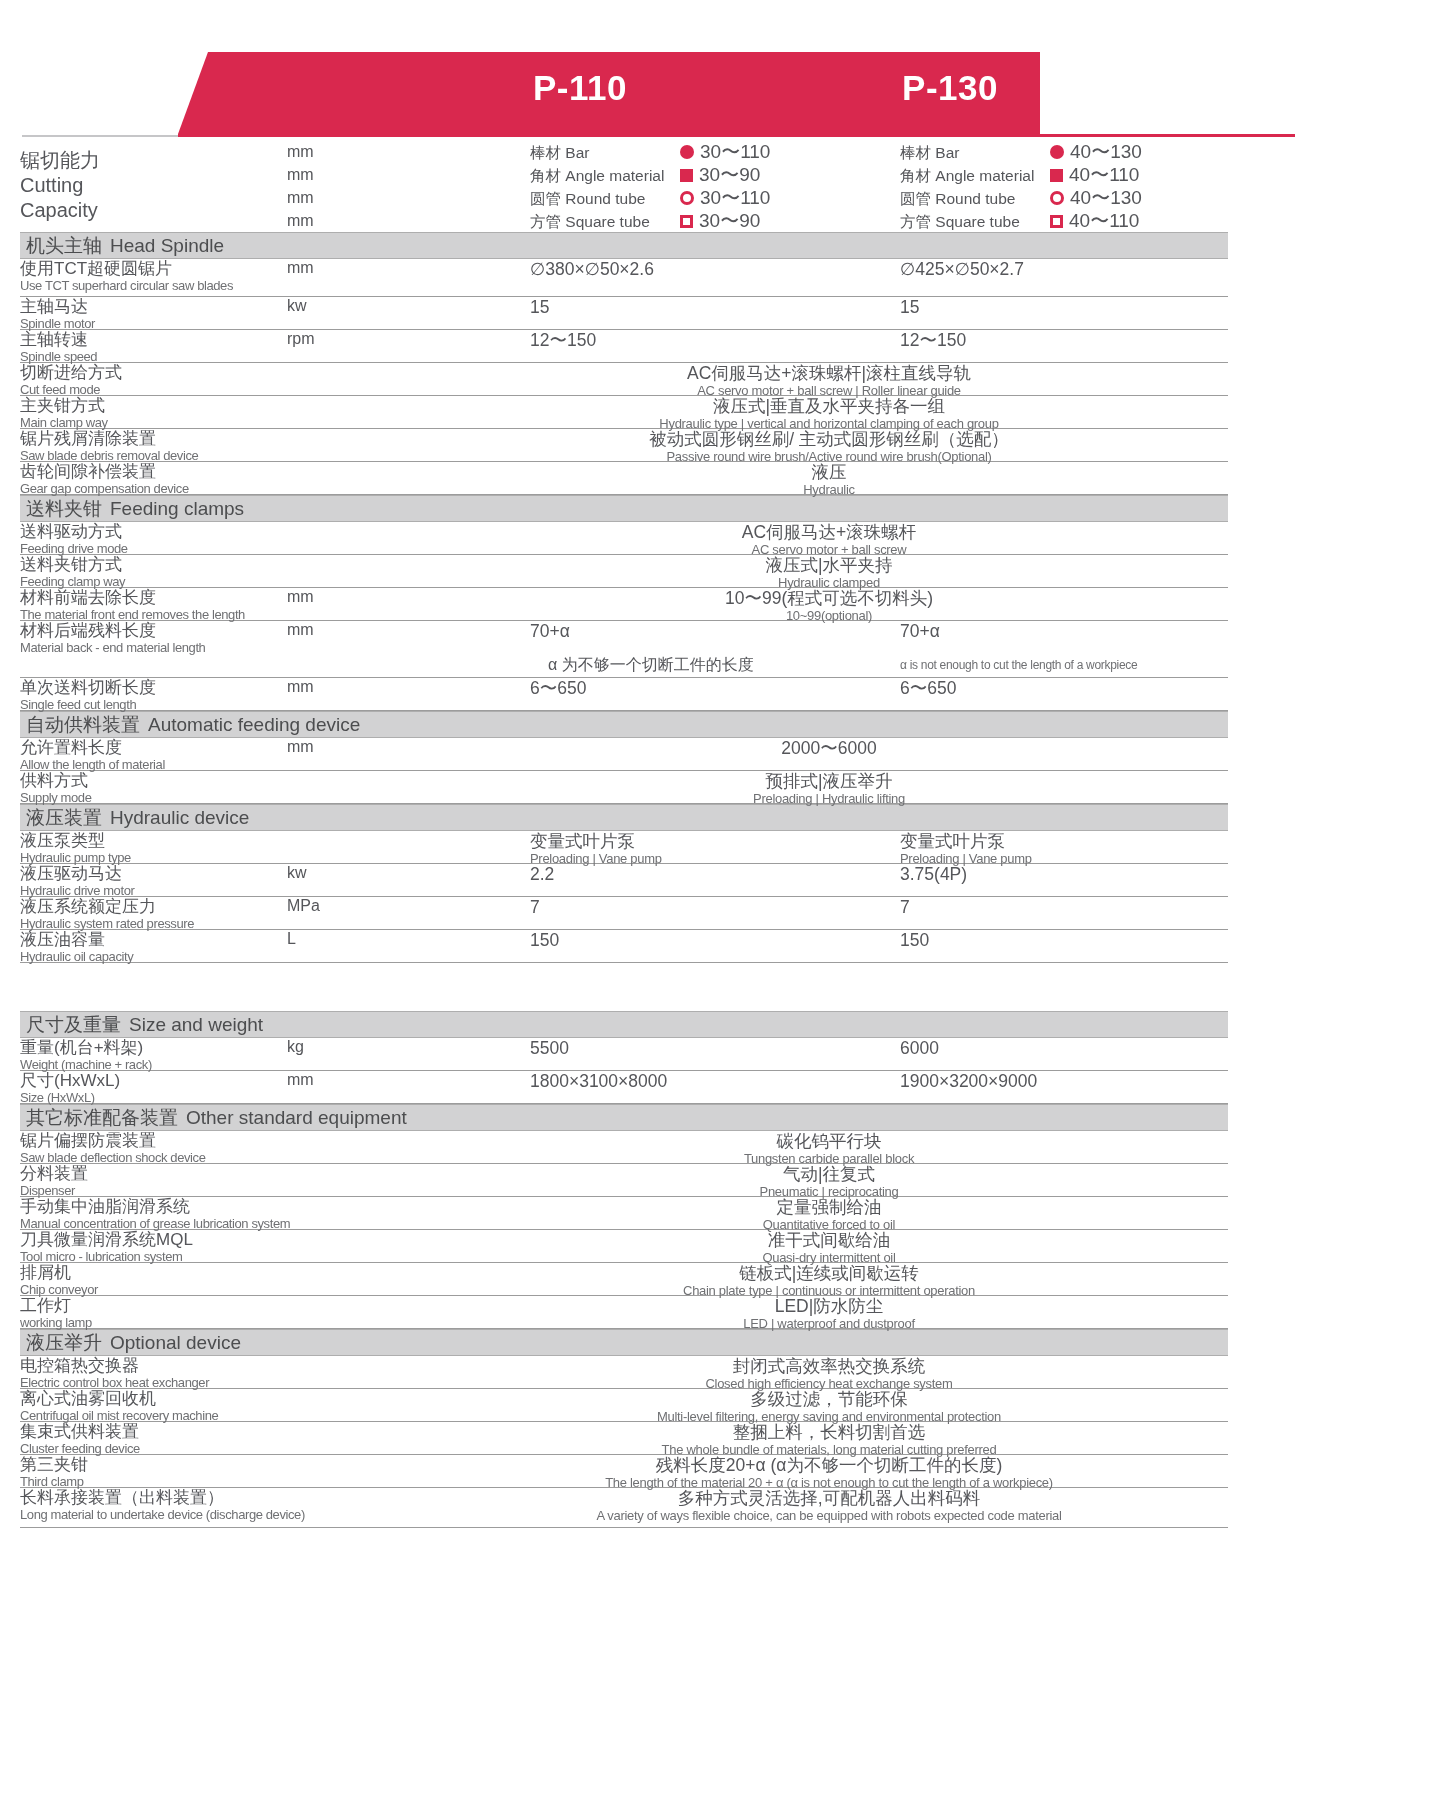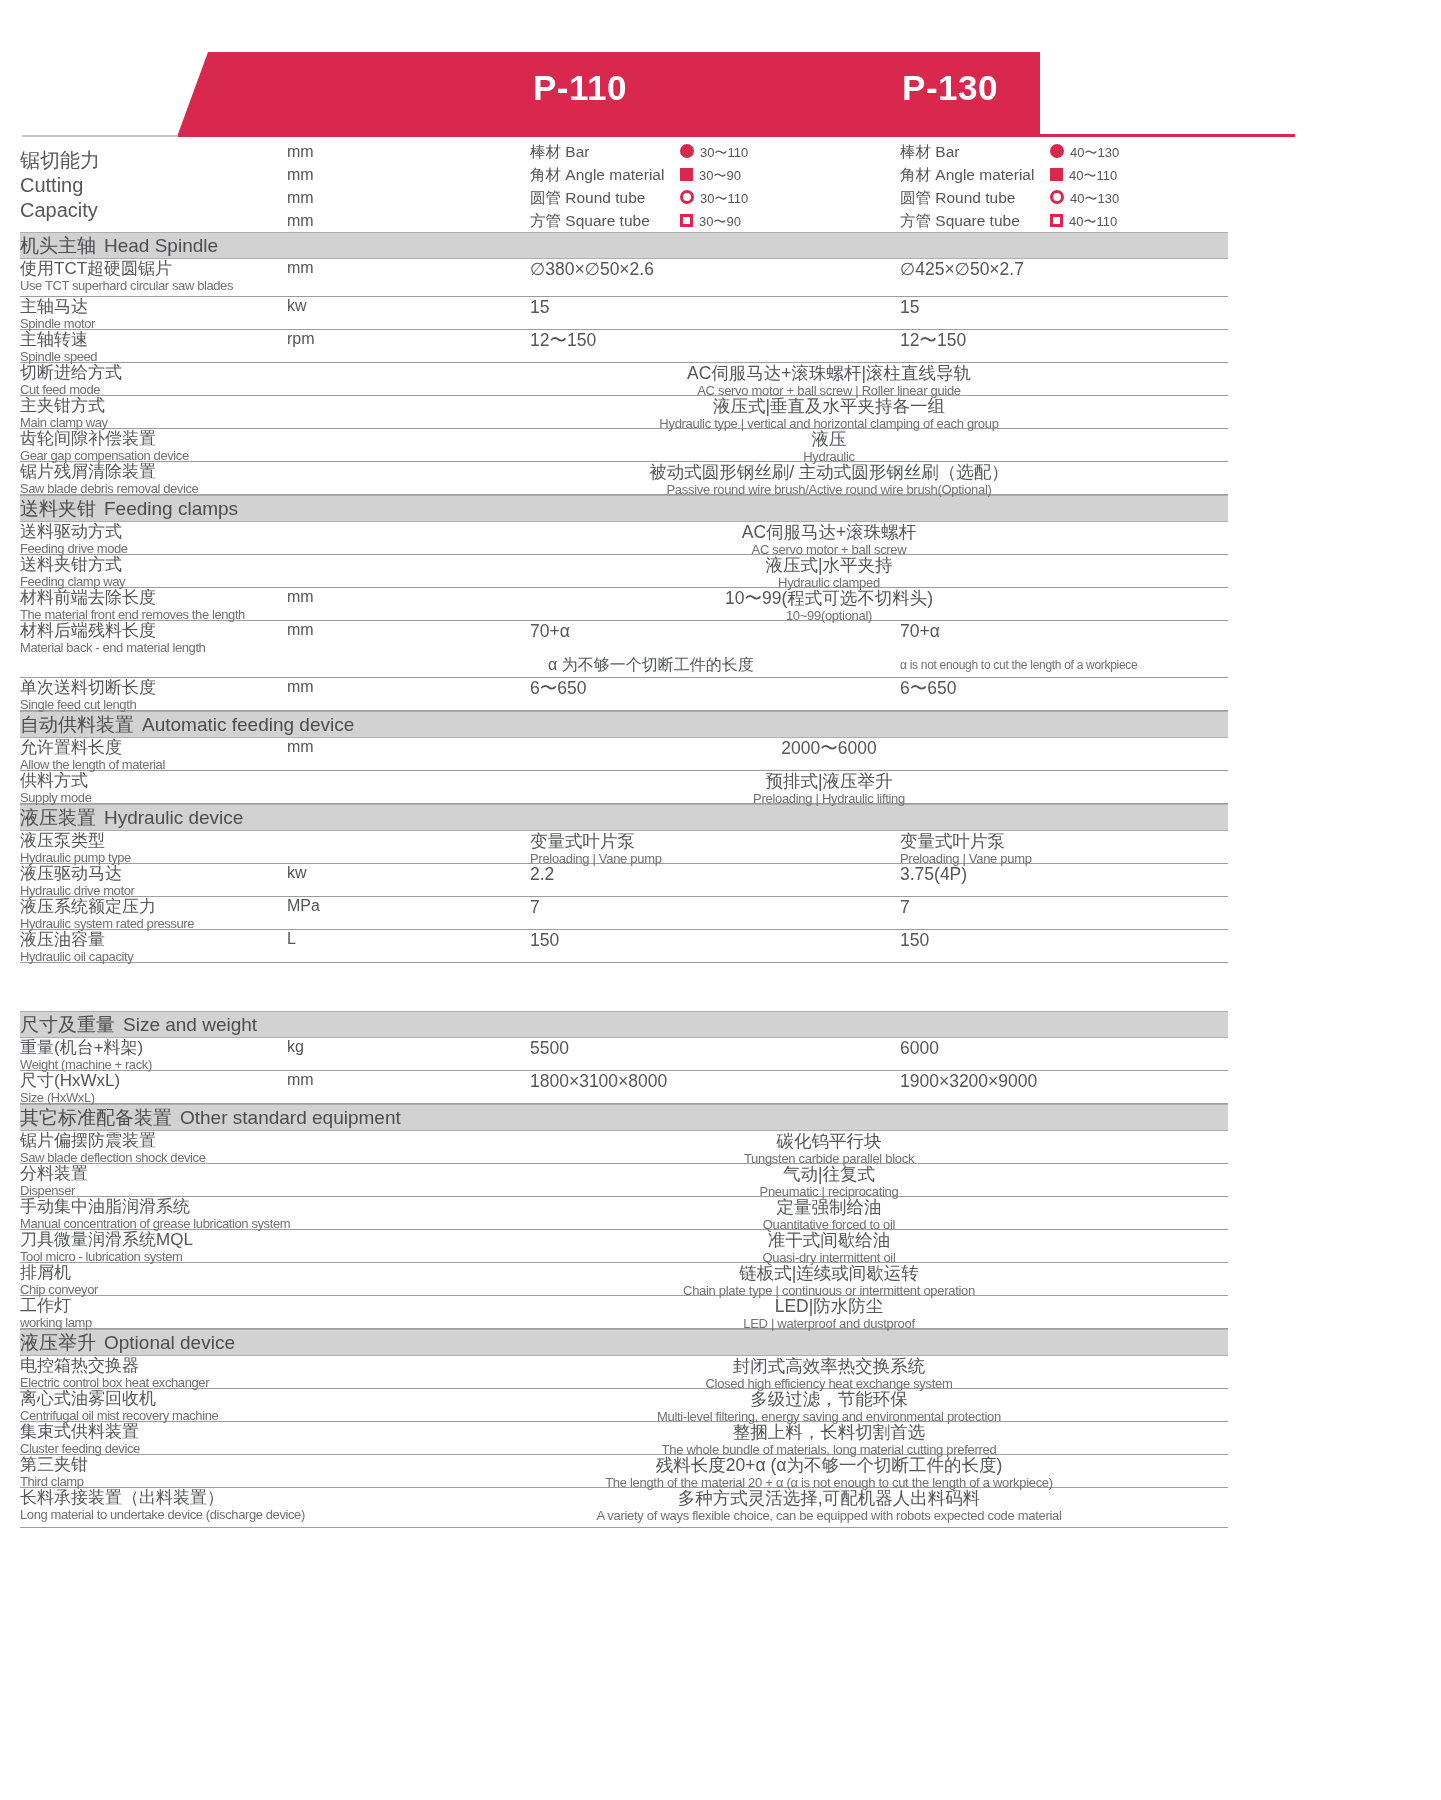--- a/index.html
+++ b/index.html
@@ -33,25 +33,25 @@
   .cap-u{height:23px;font-size:16px;line-height:23px;color:var(--txt);}
   .cap-col{width:370px;}
   .cap-col:last-child{width:328px;}
   .cap-line{height:23px;line-height:23px;white-space:nowrap;}
   .mat{display:inline-block;width:150px;font-size:15.5px;color:var(--txt);}
   .sym{display:inline-block;vertical-align:-1px;margin-right:6px;}
   .circle-filled{width:14px;height:14px;background:var(--red);border-radius:50%;}
   .square-filled{width:13px;height:13px;background:var(--red);}
   .circle-outline{width:14px;height:14px;border:3.5px solid var(--red);border-radius:50%;}
   .square-outline{width:13px;height:13px;border:3.5px solid var(--red);}
-  .num{font-size:13px;color:var(--txt);}
+  .num{font-size:19px;color:var(--txt);}
 
   
   .sec-head{height:27px;background:var(--headbg);border-top:1px solid var(--headline);border-bottom:1px solid var(--headline);
-            display:flex;align-items:center;font-size:19px;color:#4c4d4f;}
+            display:flex;align-items:center;padding-left:6px;font-size:19px;color:#4c4d4f;}
   .sec-head .ten{margin-left:8px;}
 
   
   .row{display:flex;align-items:flex-start;height:33px;border-bottom:1px solid var(--line);}
   .c-label{width:267px;line-height:1.05;}
   .lz{font-size:17px;color:var(--txt);line-height:1.15;white-space:nowrap;}
   .le{font-size:13px;color:var(--txt2);letter-spacing:-0.4px;white-space:nowrap;}
   .c-unit{width:243px;font-size:16px;color:var(--txt);}
   .c-val{flex:1;display:flex;}
   .c-val.span{display:block;padding-right:100px;text-align:center;}
@@ -176,40 +176,40 @@
               <div class="le">Main clamp way</div>
             </div>
             <div class="c-unit"></div>
             <div class="c-val span">
               <div class="ln vzh">液压式|垂直及水平夹持各一组</div>
               <div class="ln ven">Hydraulic type | vertical and horizontal clamping of each group</div>
             </div>
           </div>
           <div class="row">
             <div class="c-label">
+              <div class="lz">锯片残屑清除装置</div>
+              <div class="le">Saw blade debris removal device</div>
+            </div>
+            <div class="c-unit"></div>
+            <div class="c-val span">
+              <div class="ln vzh">被动式圆形钢丝刷/ 主动式圆形钢丝刷（选配）</div>
+              <div class="ln ven">Passive round wire brush/Active round wire brush(Optional)</div>
+            </div>
+          </div>
+          <div class="row">
+            <div class="c-label">
               <div class="lz">齿轮间隙补偿装置</div>
               <div class="le">Gear gap compensation device</div>
             </div>
             <div class="c-unit"></div>
             <div class="c-val span">
               <div class="ln vzh">液压</div>
               <div class="ln ven">Hydraulic</div>
             </div>
           </div>
-          <div class="row">
-            <div class="c-label">
-              <div class="lz">锯片残屑清除装置</div>
-              <div class="le">Saw blade debris removal device</div>
-            </div>
-            <div class="c-unit"></div>
-            <div class="c-val span">
-              <div class="ln vzh">被动式圆形钢丝刷/ 主动式圆形钢丝刷（选配）</div>
-              <div class="ln ven">Passive round wire brush/Active round wire brush(Optional)</div>
-            </div>
-          </div>
         </div>
     </section>
 
     <section data-sec="1">
       <div class="sec-head">
         <span>送料夹钳</span>
         <span class="ten">Feeding clamps</span>
       </div>
       <div class="rows">
           <div class="row">

